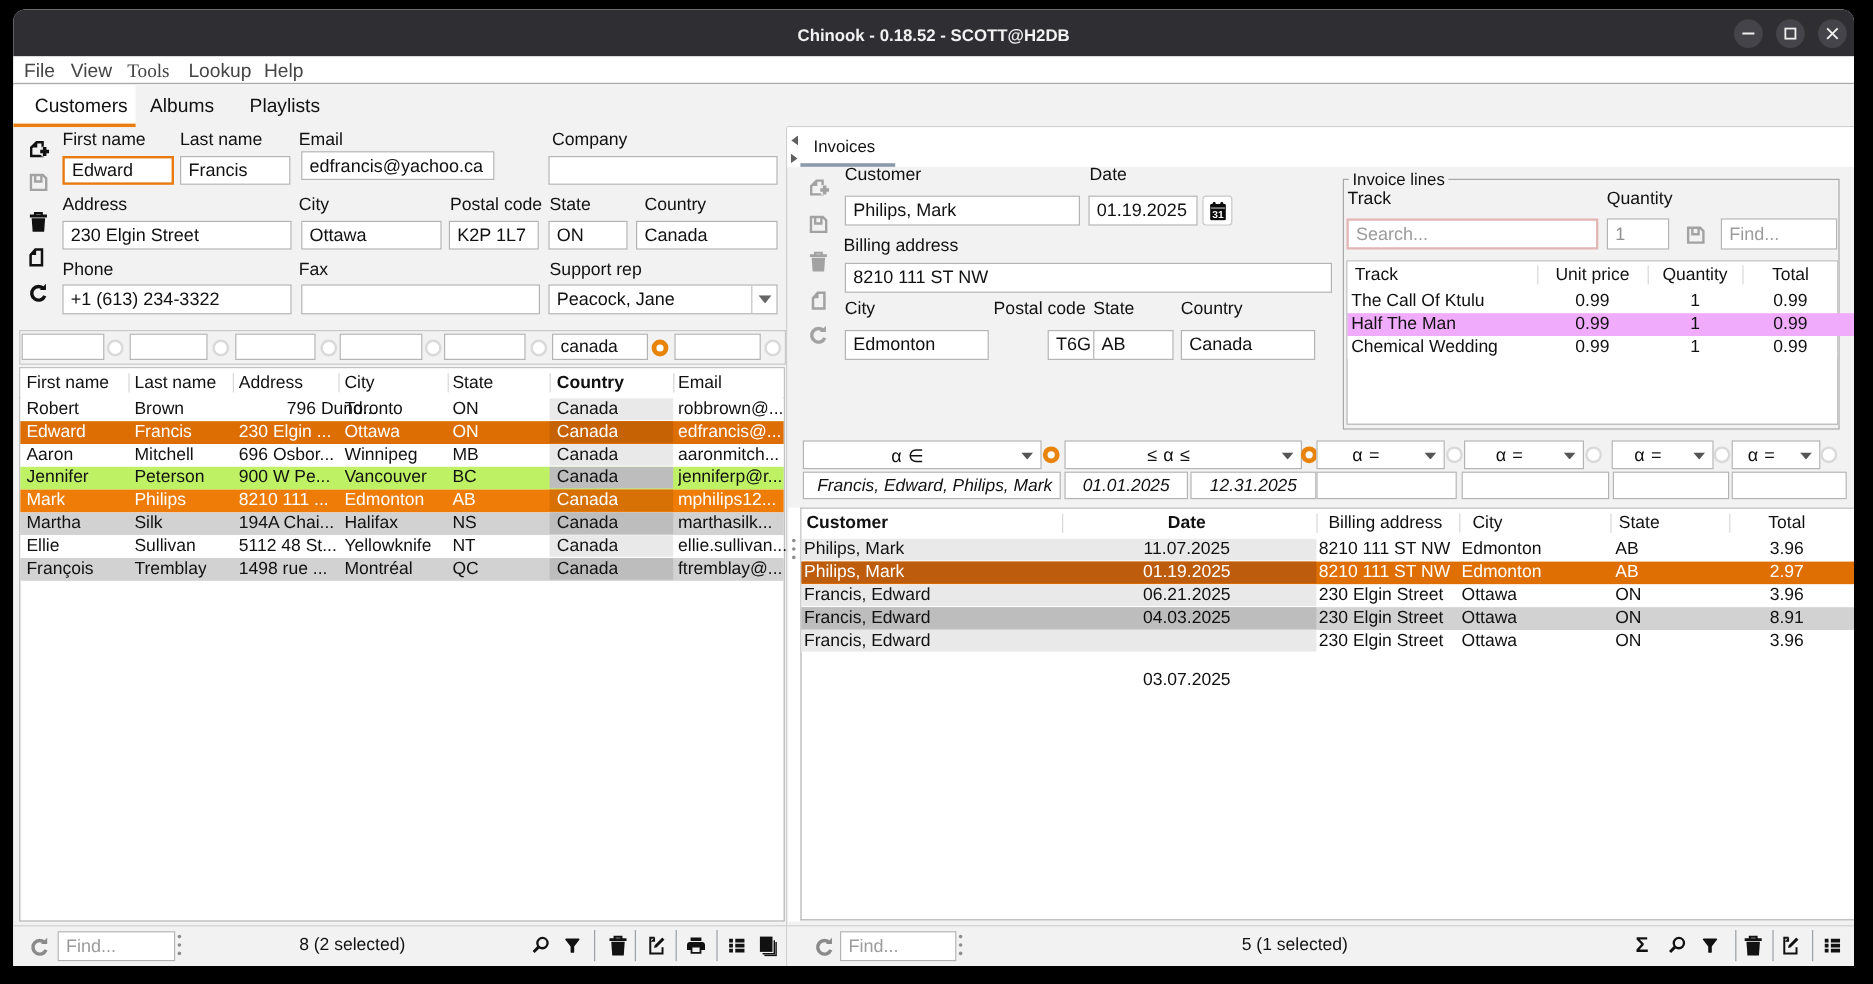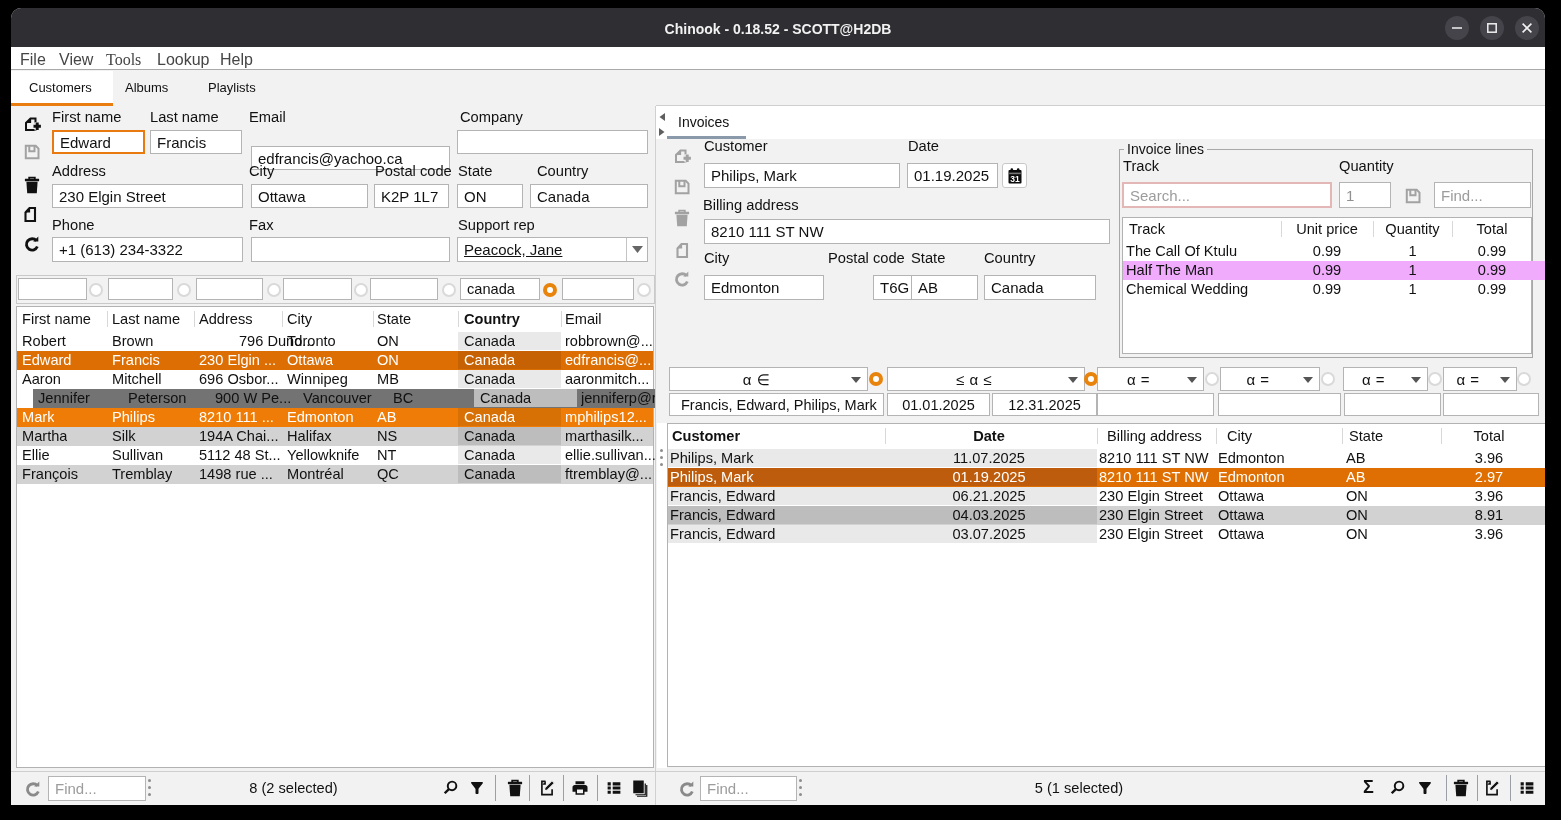--- a/index.html
+++ b/index.html
@@ -9,21 +9,21 @@
 
 #titlebar { position:absolute; left:0; top:0; width:100%; height:39px; background:#2e2e33; }
 #title { position:absolute; width:100%; top:13px; text-align:center; color:#f2f2f2; font-size:14px; font-weight:bold; }
 .winbtn { position:absolute; top:8px; width:24px; height:24px; border-radius:50%; background:#44444a; }
 .winbtn svg { position:absolute; left:5px; top:5px; }
 
 #menubar { position:absolute; left:0; top:39px; width:100%; height:23px; background:#fff; border-bottom:1px solid #a9a9a9; }
 .menuitem { position:absolute; top:4px; font-size:16px; color:#454545; }
 
 #tabbar { position:absolute; left:0; top:63px; width:100%; height:35px; background:#f2f2f2; }
-.tab { position:absolute; top:0; height:35px; font-size:13px; color:#111; }
+.tab { position:absolute; top:0; height:35px; font-size:16px; color:#111; }
 .tab span { position:absolute; top:9px; }
 #tab-customers { left:0; width:102px; background:#fff; border-bottom:3px solid #e97d10; }
 
 .lbl { position:absolute; font-size:14.7px; color:#111; white-space:nowrap; }
 .inp { position:absolute; background:#fff; border:1px solid #b4b4b4; font-size:15px; color:#111; padding-left:6px; display:flex; align-items:center; white-space:nowrap; overflow:hidden; }
 .ph { color:#9c9c9c; }
 .circ { position:absolute; width:14px; height:14px; border-radius:50%; border:2px solid #d9d9d9; background:#fff; }
 .circ.on { border:none; background:#e8830c; }
 .circ.on:after { content:""; position:absolute; left:4px; top:4px; width:6px; height:6px; border-radius:50%; background:#fff; }
 .dots { position:absolute; width:3px; }
@@ -37,21 +37,21 @@
 .hdr span { top:2px; white-space:nowrap; }
 .hsep { position:absolute; top:2px; width:1px; height:16px; background:#d8d8d8; }
 .row { position:absolute; font-size:14.6px; color:#111; height:19px; }
 .row span { position:absolute; top:0.5px; white-space:nowrap; overflow:hidden; }
 .row.sel { color:#fff; }
 .ssep { position:absolute; width:1px; height:26px; background:#9aa0a6; top:-2px; }
 .tint { position:absolute; left:441px; top:0; width:103px; height:17.5px; }
 .tint2 { position:absolute; left:0; top:0; width:429px; height:17.5px; }
 .combo { position:absolute; height:24px; background:#fff; border:1px solid #b4b4b4; font-size:14px; color:#111; text-align:center; }
 .combo span { position:absolute; left:0; right:24px; top:3px; font-size:15px; letter-spacing:0.5px; text-align:center; }
-.fi2 { height:23px; font-size:14.5px; }
+.fi2 { height:23px; font-size:14.5px;font-style:italic; }
 </style>
 </head>
 <body>
 <div id="win">
   <div id="titlebar">
     <div id="title">Chinook - 0.18.52 - SCOTT@H2DB</div>
     <div class="winbtn" style="left:1434px;">
         <svg width="14" height="14" viewBox="0 0 14 14">
           <path d="M2 7h10" stroke="#f0f0f0" stroke-width="1.7"></path>
         </svg>
@@ -111,42 +111,42 @@
         <path d="M10.8 5.9h5.4V.5z" fill="#111"></path>
       </svg>
 
     <div class="lbl" style="left:41px;top:3px;">First name</div>
     <div class="lbl" style="left:139px;top:3px;">Last name</div>
     <div class="lbl" style="left:238px;top:3px;">Email</div>
     <div class="lbl" style="left:449px;top:3px;">Company</div>
 
     <div class="inp" style="left:41px;top:24px;width:93px;height:24px;border:2px solid #e87a10;">Edward</div>
     <div class="inp" style="left:139px;top:24px;width:92px;height:24px;">Francis</div>
-    <div class="inp" style="left:240px;top:40px;width:199px;height:24px;">edfrancis@yachoo.ca</div>
+    <div class="inp" style="left:240px;top:20px;width:161px;height:24px;">edfrancis@yachoo.ca</div>
     <div class="inp" style="left:446px;top:24px;width:191px;height:24px;"></div>
 
     <div class="lbl" style="left:41px;top:57px;">Address</div>
     <div class="lbl" style="left:238px;top:57px;">City</div>
     <div class="lbl" style="left:364px;top:57px;">Postal code</div>
     <div class="lbl" style="left:447px;top:57px;">State</div>
     <div class="lbl" style="left:526px;top:57px;">Country</div>
 
     <div class="inp" style="left:41px;top:78px;width:191px;height:24px;">230 Elgin Street</div>
     <div class="inp" style="left:240px;top:78px;width:117px;height:24px;">Ottawa</div>
     <div class="inp" style="left:363px;top:78px;width:75px;height:24px;">K2P 1L7</div>
     <div class="inp" style="left:446px;top:78px;width:66px;height:24px;">ON</div>
     <div class="inp" style="left:519px;top:78px;width:118px;height:24px;">Canada</div>
 
     <div class="lbl" style="left:41px;top:111px;">Phone</div>
     <div class="lbl" style="left:238px;top:111px;">Fax</div>
     <div class="lbl" style="left:447px;top:111px;">Support rep</div>
 
     <div class="inp" style="left:41px;top:131px;width:191px;height:25px;">+1 (613) 234-3322</div>
     <div class="inp" style="left:240px;top:131px;width:199px;height:25px;"></div>
-    <div class="inp" style="left:446px;top:131px;width:191px;height:25px;text-decoration:underline;">Peacock, Jane</div>
+    <div class="inp" style="left:446px;top:131px;width:191px;height:25px;">Peacock, Jane</div>
     <div class="abs" style="left:615px;top:132px;width:1px;height:23px;background:#c4c4c4;"></div>
     <svg class="abs" style="left:621px;top:140px;" width="11" height="7" viewBox="0 0 11 7">
         <path d="M0 0h11L5.5 7z" fill="#666"></path>
       </svg>
 
     <div class="abs" style="left:5px;top:169px;width:639px;height:29px;border:1px solid #c9c9c9;"></div>
     <div class="inp fil" style="left:7px;top:172px;width:69px;"></div>
       <div class="circ" style="left:78px;top:177px;"></div>
     <div class="inp fil" style="left:97px;top:172px;width:65px;"></div>
       <div class="circ" style="left:166px;top:177px;"></div>
@@ -200,21 +200,21 @@
       <div class="row" style="left:0;top:63px;width:636px;background:#fff;">
           <i class="tint" style="background:#e9e9e9;"></i>
           <span style="left:5px;">Aaron</span>
           <span style="left:95px;">Mitchell</span>
           <span style="left:182px;">696 Osbor...</span>
           <span style="left:270px;">Winnipeg</span>
           <span style="left:360px;">MB</span>
           <span style="left:447px;">Canada</span>
           <span style="left:548px;">aaronmitch...</span>
         </div>
-      <div class="row" style="left:16px;top:82px;width:636px;background:#737373;">
+      <div class="row" style="left:0;top:82px;width:636px;background:#bef264;">
           <i class="tint" style="background:#bdbdbd;"></i>
           <span style="left:5px;">Jennifer</span>
           <span style="left:95px;">Peterson</span>
           <span style="left:182px;">900 W Pe...</span>
           <span style="left:270px;">Vancouver</span>
           <span style="left:360px;">BC</span>
           <span style="left:447px;">Canada</span>
           <span style="left:548px;">jenniferp@r...</span>
         </div>
       <div class="row sel" style="left:0;top:101px;width:636px;background:#ef7c06;">
@@ -515,21 +515,21 @@
           <span style="left:2px;">Francis, Edward</span>
           <span style="left:215px;width:212px;text-align:center;">04.03.2025</span>
           <span style="left:431px;">230 Elgin Street</span>
           <span style="left:550px;">Ottawa</span>
           <span style="left:678px;">ON</span>
           <span style="left:771px;width:100px;text-align:center;">8.91</span>
         </div>
       <div class="row" style="left:0;top:101px;width:877px;background:#fff;">
           <i class="tint2" style="background:#e9e9e9;"></i>
           <span style="left:2px;">Francis, Edward</span>
-          <span style="left:215px;width:212px;text-align:center;">03.07.2025</span>
+          <span style="left:215px;width:212px;text-align:center;margin-top:33px;">03.07.2025</span>
           <span style="left:431px;">230 Elgin Street</span>
           <span style="left:550px;">Ottawa</span>
           <span style="left:678px;">ON</span>
           <span style="left:771px;width:100px;text-align:center;">3.96</span>
         </div>
     </div>
 
     <div class="statusbar" style="left:0;top:665px;width:890px;">
       <svg class="abs" style="left:22px;top:9px;" width="17" height="17" viewBox="0 0 18 18">
           <path d="M14.2 5A6 6 0 1 0 15.2 11.2" fill="none" stroke="#8a8a8a" stroke-width="3"></path>

